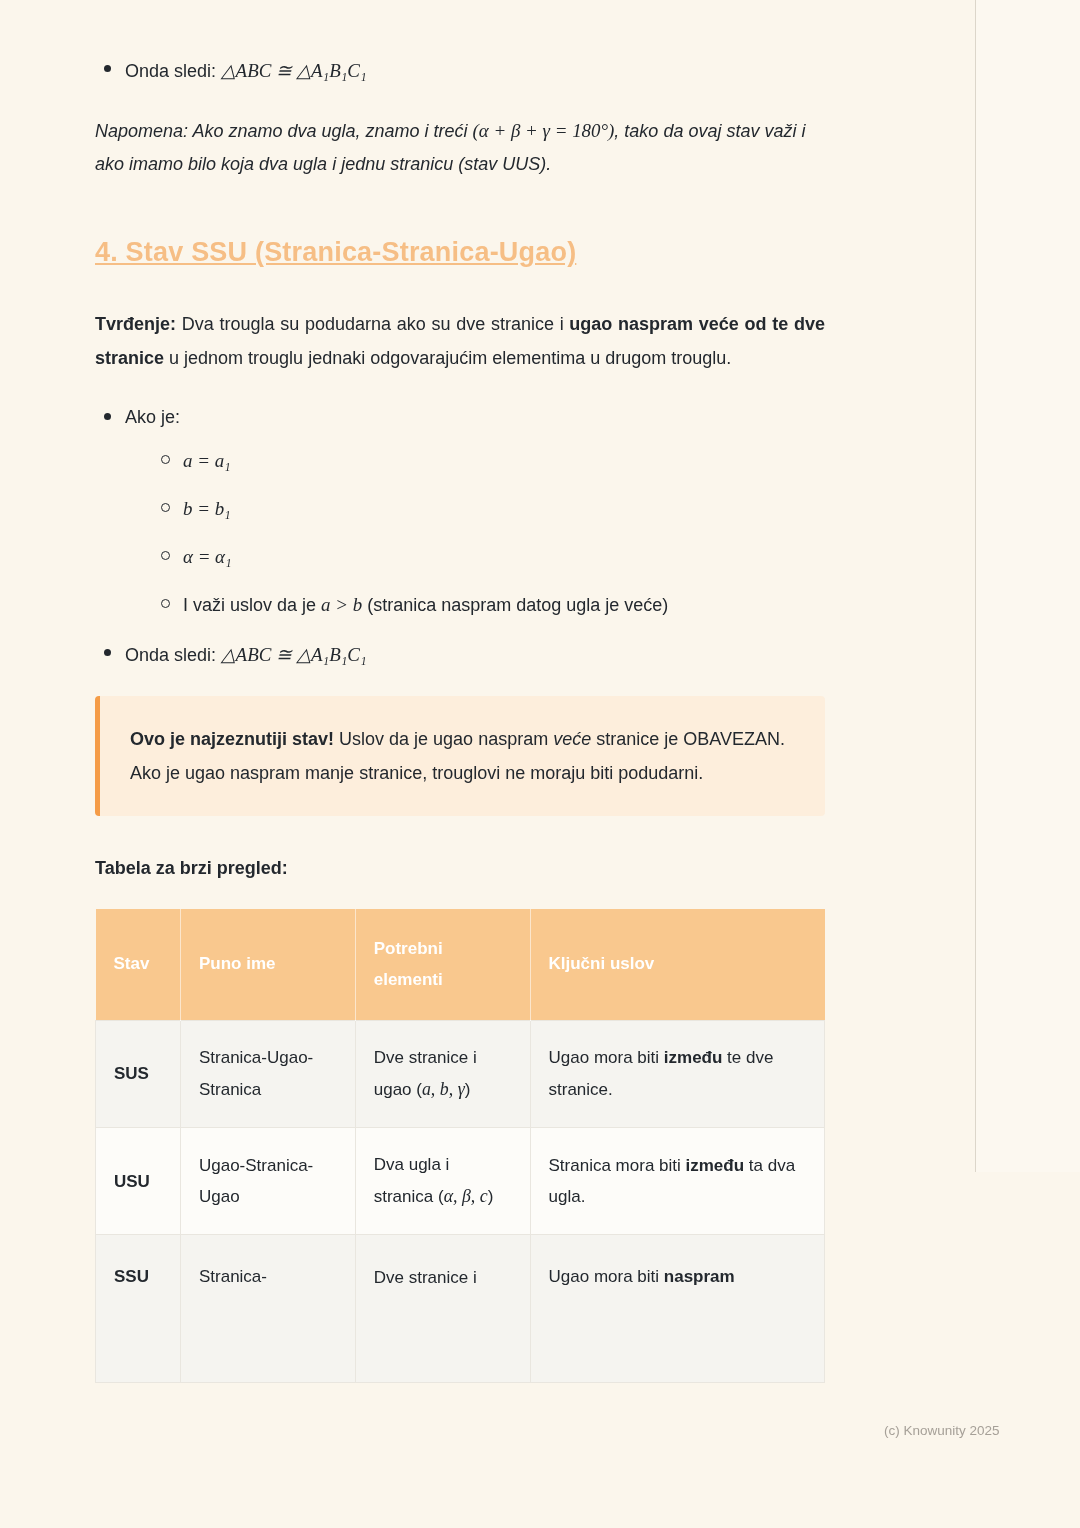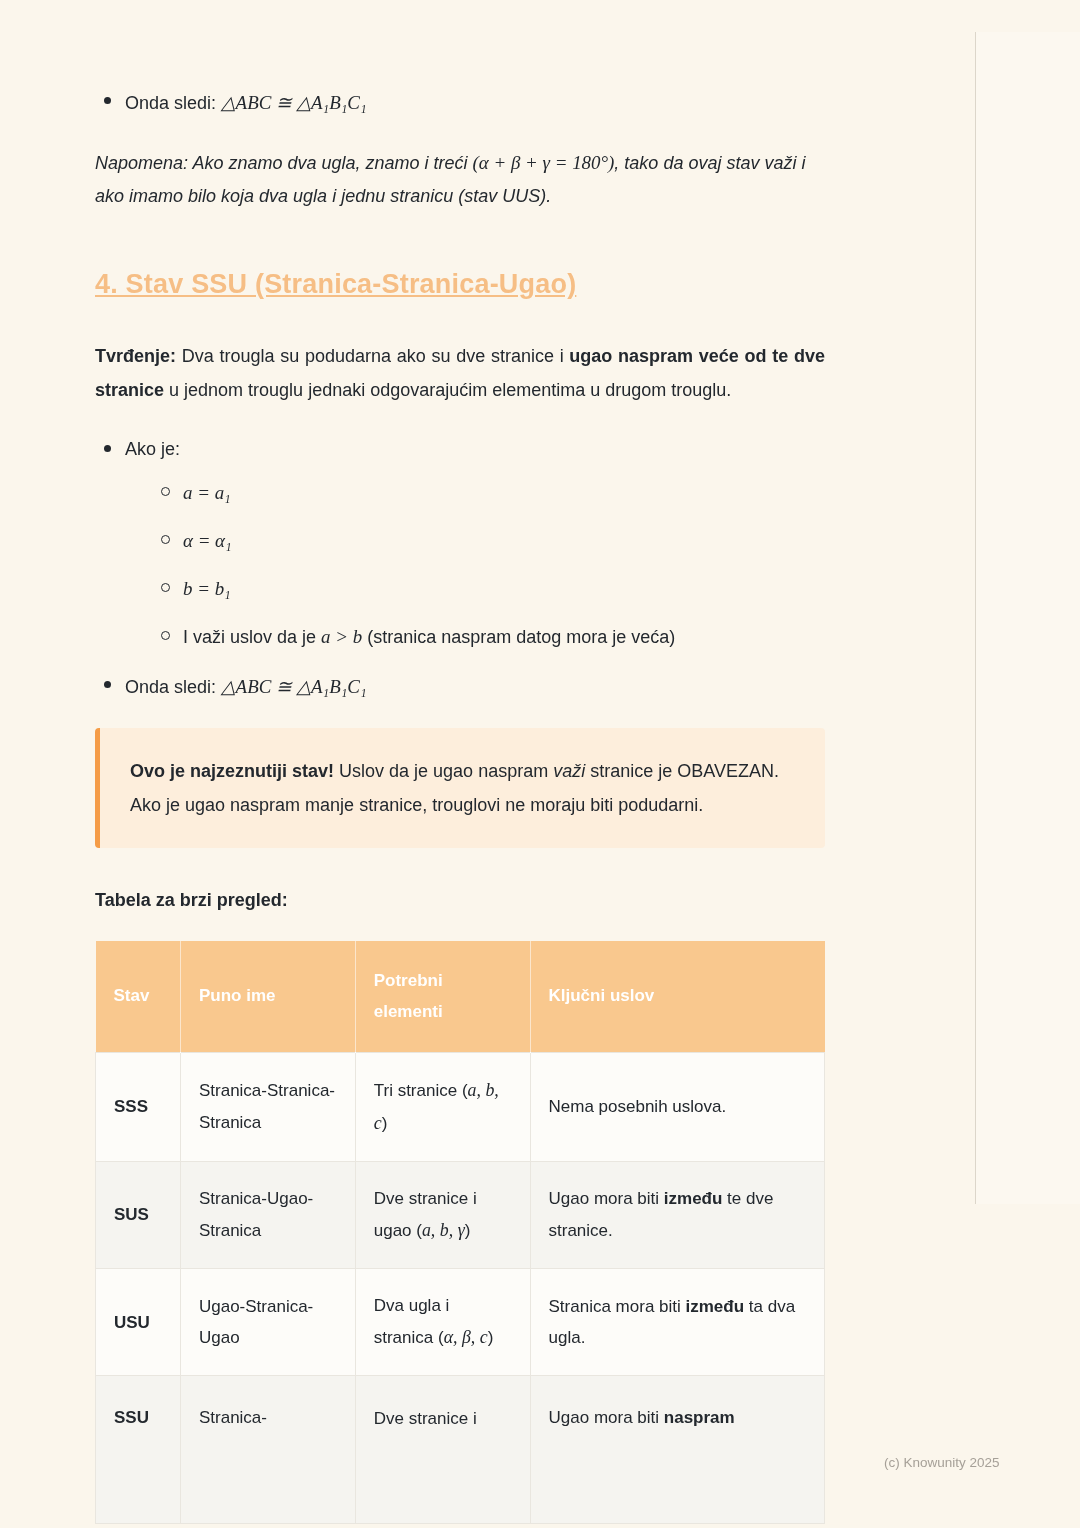--- a/index.html
+++ b/index.html
@@ -2,21 +2,21 @@
 <html><head>
 <meta charset="utf-8">
 <style>
   * { margin:0; padding:0; box-sizing:border-box; }
   html, body { width:1080px; height:1528px; overflow:hidden; }
   body {
     background:#FBF6EC;
     font-family:"Liberation Sans", sans-serif;
     color:#23282E;
   }
-  .page { position:relative; width:1080px; height:1172px;margin-top:32px; }
+  .page { position:relative; width:1080px; height:1172px; }
   .right-strip { position:absolute; left:976px; top:0; bottom:0; right:0; background:#FCF8F0; }
   .right-rule { position:absolute; left:975px; top:0; bottom:0; width:1px; background:#DCD6CA; }
   .content { position:absolute; left:95px; top:0; width:730px; padding-top:54px; font-size:18px; line-height:1.8; }
 
   .math { font-family:"Liberation Serif", serif; font-style:italic; font-size:1.05em; }
 
   .bullet-item { position:relative; padding-left:30px; }
   .bullet-item::before {
     content:""; position:absolute; left:9px; top:0.62em;
     width:7px; height:7px; border-radius:50%; background:#23282E;
@@ -106,67 +106,57 @@
       <b>Tvrđenje:</b><span> Dva trougla su podudarna ako su dve stranice i </span><b>ugao naspram veće od te dve stranice</b><span> u jednom trouglu jednaki odgovarajućim elementima u drugom trouglu.</span>
     </p>
 
     <div class="bullet-item">
       <span>Ako je:</span>
       <div class="sub-list">
         <div class="sub-item">
           <span class="math">a = a₁</span>
         </div>
         <div class="sub-item">
+          <span class="math">b = b₁</span>
+        </div>
+        <div class="sub-item">
           <span class="math">α = α₁</span>
         </div>
         <div class="sub-item">
-          <span class="math">b = b₁</span>
-        </div>
-        <div class="sub-item">
-          <span>I važi uslov da je </span><span class="math">a &gt; b</span><span> (stranica naspram datog mora je veća)</span>
+          <span>I važi uslov da je </span><span class="math">a &gt; b</span><span> (stranica naspram datog ugla je veće)</span>
         </div>
       </div>
     </div>
 
     <div class="bullet-item onda-bullet">
       <span>Onda sledi: </span><span class="math">△ABC ≅ △A₁B₁C₁</span>
     </div>
 
     <div class="callout">
-      <b>Ovo je najzeznutiji stav!</b><span> Uslov da je ugao naspram </span><span class="it">važi</span><span> stranice je OBAVEZAN. Ako je ugao naspram manje stranice, trouglovi ne moraju biti podudarni.</span>
+      <b>Ovo je najzeznutiji stav!</b><span> Uslov da je ugao naspram </span><span class="it">veće</span><span> stranice je OBAVEZAN. Ako je ugao naspram manje stranice, trouglovi ne moraju biti podudarni.</span>
     </div>
 
     <p class="table-title">Tabela za brzi pregled:</p>
 
     <table class="pregled">
       <colgroup>
         <col style="width:85px">
           <col style="width:175px">
           <col style="width:175px">
           <col style="width:295px">
       </colgroup>
       <thead>
         <tr>
           <th>Stav</th>
           <th>Puno ime</th>
           <th>Potrebni elementi</th>
           <th>Ključni uslov</th>
         </tr>
       </thead>
       <tbody>
-        <tr class="row-odd">
-          <td class="c-stav">SSS</td>
-          <td>Stranica-Stranica-Stranica</td>
-          <td>
-            <span>Tri stranice (</span><span class="math">a, b, c</span><span>)</span>
-          </td>
-          <td>
-            <span>Nema posebnih uslova.</span><b></b><span></span>
-          </td>
-        </tr>
         <tr class="row-even">
           <td class="c-stav">SUS</td>
           <td>Stranica-Ugao-Stranica</td>
           <td>
             <span>Dve stranice i ugao (</span><span class="math">a, b, γ</span><span>)</span>
           </td>
           <td>
             <span>Ugao mora biti </span><b>između</b><span> te dve stranice.</span>
           </td>
         </tr>

